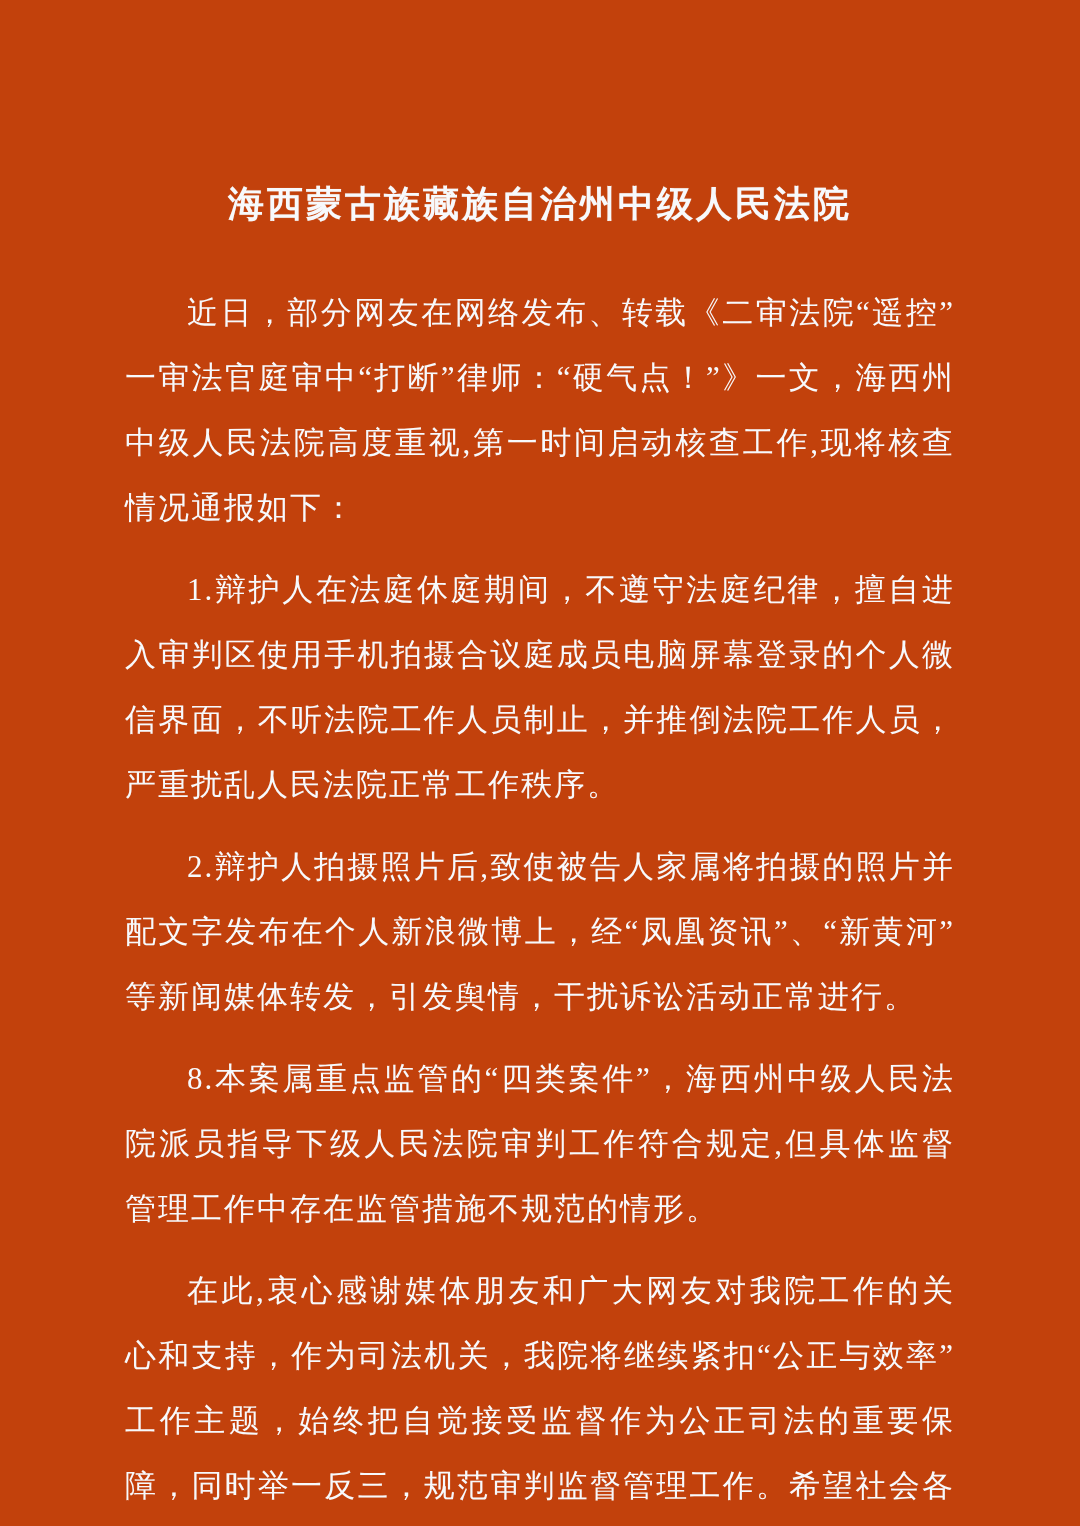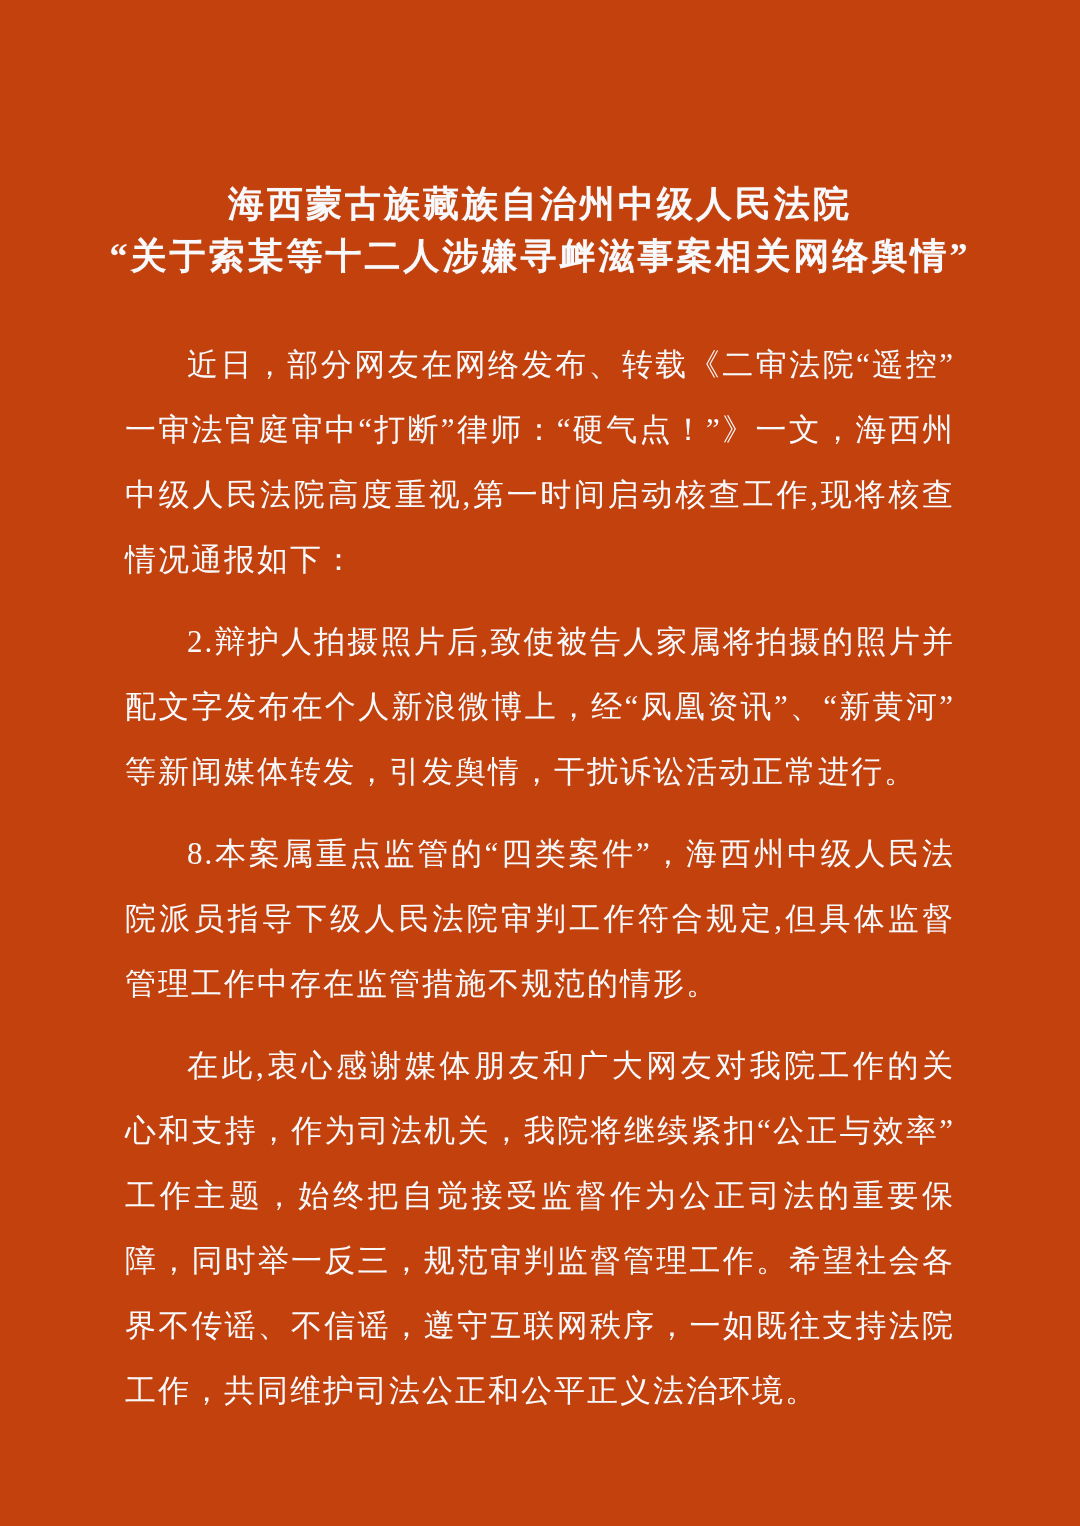--- a/index.html
+++ b/index.html
@@ -41,23 +41,23 @@
     text-justify: inter-ideograph;
   }
 </style>
 </head>
 <body>
 
 <div class="page">
 
   <div class="title-block">
     <span class="title-line">海西蒙古族藏族自治州中级人民法院</span>
-    <span class="title-line">“关于索某等十二人涉嫌寻衅滋事案相关网络舆情”</span>
   </div>
 
   <div class="body-block">
     <p>近日，部分网友在网络发布、转载《二审法院“遥控”一审法官庭审中“打断”律师：“硬气点！”》一文，海西州中级人民法院高度重视,第一时间启动核查工作,现将核查情况通报如下：</p>
+    <p>1.辩护人在法庭休庭期间，不遵守法庭纪律，擅自进入审判区使用手机拍摄合议庭成员电脑屏幕登录的个人微信界面，不听法院工作人员制止，并推倒法院工作人员，严重扰乱人民法院正常工作秩序。</p>
     <p>2.辩护人拍摄照片后,致使被告人家属将拍摄的照片并配文字发布在个人新浪微博上，经“凤凰资讯”、“新黄河”等新闻媒体转发，引发舆情，干扰诉讼活动正常进行。</p>
     <p>8.本案属重点监管的“四类案件”，海西州中级人民法院派员指导下级人民法院审判工作符合规定,但具体监督管理工作中存在监管措施不规范的情形。</p>
     <p>在此,衷心感谢媒体朋友和广大网友对我院工作的关心和支持，作为司法机关，我院将继续紧扣“公正与效率”工作主题，始终把自觉接受监督作为公正司法的重要保障，同时举一反三，规范审判监督管理工作。希望社会各界不传谣、不信谣，遵守互联网秩序，一如既往支持法院工作，共同维护司法公正和公平正义法治环境。</p>
   </div>
 
 </div>
 
 </body></html>

